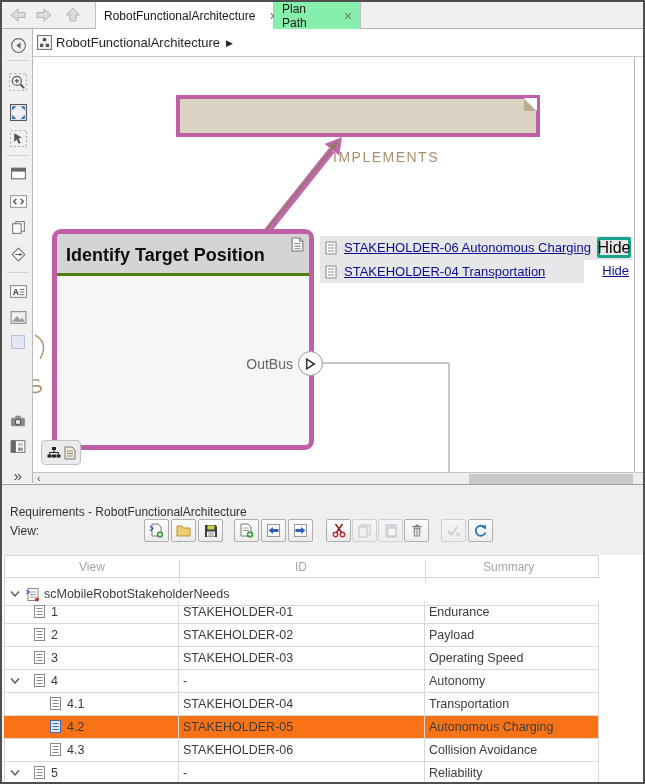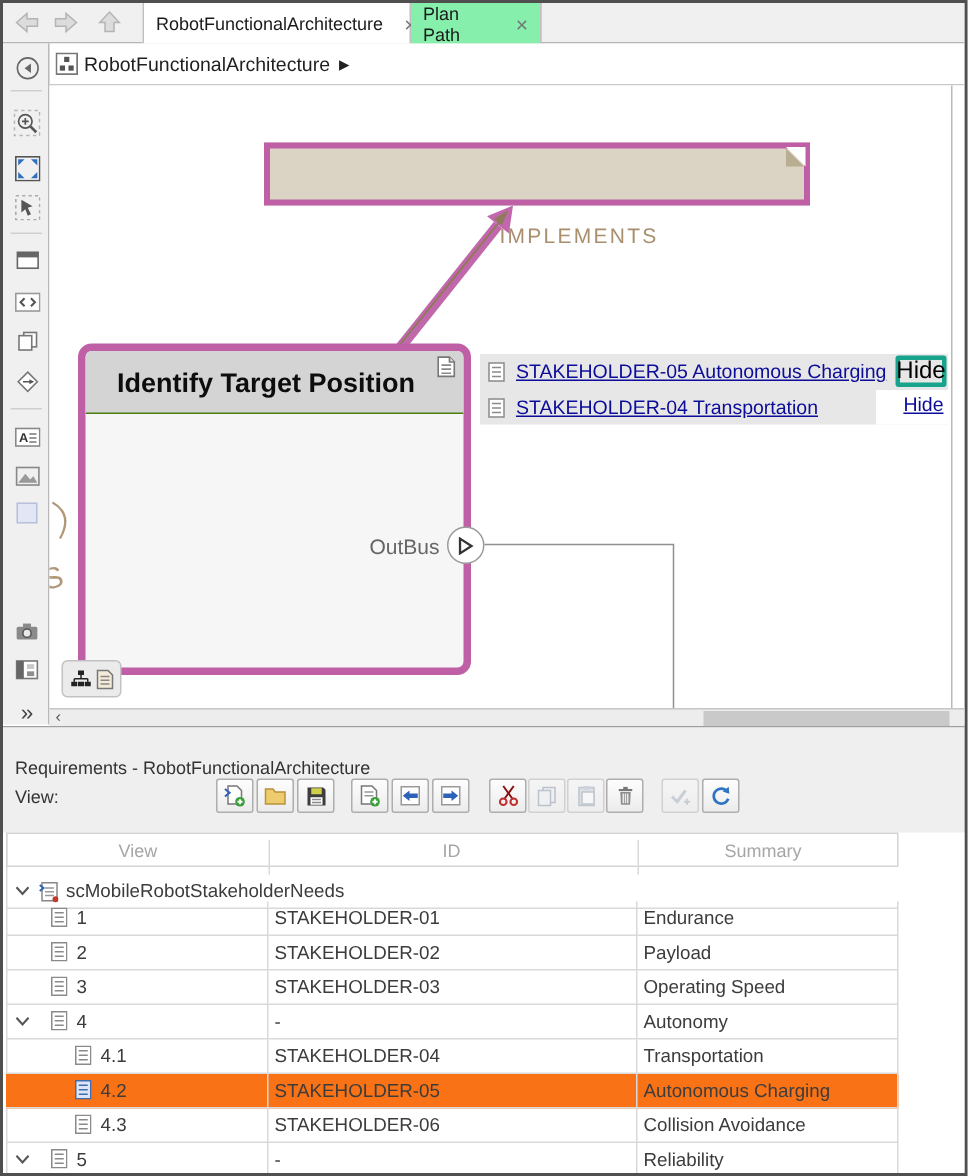--- a/index.html
+++ b/index.html
@@ -44,21 +44,21 @@
           border-top:13px solid #fff;border-left:13px solid transparent;}
   .fold-d{position:absolute;top:0;right:0;width:0;height:0;
           border-bottom:12px solid #b9ad92;border-right:12px solid transparent;}
 
   .implements{position:absolute;left:300px;top:92px;font-size:14px;letter-spacing:1.5px;color:#a98f6e;}
 
   .frag-s{position:absolute;left:-4px;top:318px;font-size:20px;color:#b09878;transform:rotate(-14deg);}
 
   .block{position:absolute;left:19px;top:172px;width:262px;height:221px;
          border:5px solid #bf60a7;border-radius:9px;background:#f6f6f6;overflow:hidden;}
-  .block .hdr{position:relative;height:42px;background:#d4d4d4;border-bottom:1px solid #4d7c0f;padding-left:12px;}
+  .block .hdr{position:relative;height:42px;background:#d4d4d4;border-bottom:3px solid #4d7c0f;}
   .block .title{font-size:18px;font-weight:bold;color:#0d0d0d;line-height:42px;padding-left:9px;white-space:nowrap;}
   .block .hdr-badge{position:absolute;top:3px;right:5px;}
   .outbus-label{position:absolute;left:150px;top:122px;width:86px;text-align:right;
                 font-size:14px;color:#666;}
   .port{position:absolute;left:265px;top:294px;width:25px;height:25px;border-radius:50%;
         background:#fff;border:1.5px solid #9a9a9a;display:flex;align-items:center;justify-content:center;}
   .blk-badge{position:absolute;left:8px;top:383px;width:40px;height:25px;background:#ebebeb;
              border:1px solid #c2c2c2;border-radius:4px;display:flex;align-items:center;justify-content:center;gap:3px;}
 
   
@@ -314,21 +314,21 @@
 
     <div class="reqpop">
       <div class="notch"></div>
       <div class="reqrow" style="top:0">
         <svg class="dicon" width="12" height="14" viewBox="0 0 12 14">
           <rect x="1" y="1" width="10" height="12" fill="#fff" stroke="#8a8a8a"></rect>
           <line x1="3" y1="4" x2="9" y2="4" stroke="#8a8a8a"></line>
             <line x1="3" y1="7" x2="9" y2="7" stroke="#8a8a8a"></line>
             <line x1="3" y1="10" x2="9" y2="10" stroke="#8a8a8a"></line>
           </svg>
-        <a>STAKEHOLDER-05 Autonomous Charging</a>
+        <a>STAKEHOLDER-06 Autonomous Charging</a>
       </div>
       <div class="reqrow" style="top:24px">
         <svg class="dicon" width="12" height="14" viewBox="0 0 12 14">
           <rect x="1" y="1" width="10" height="12" fill="#fff" stroke="#8a8a8a"></rect>
           <line x1="3" y1="4" x2="9" y2="4" stroke="#8a8a8a"></line>
             <line x1="3" y1="7" x2="9" y2="7" stroke="#8a8a8a"></line>
             <line x1="3" y1="10" x2="9" y2="10" stroke="#8a8a8a"></line>
           </svg>
         <a>STAKEHOLDER-04 Transportation</a>
       </div>

